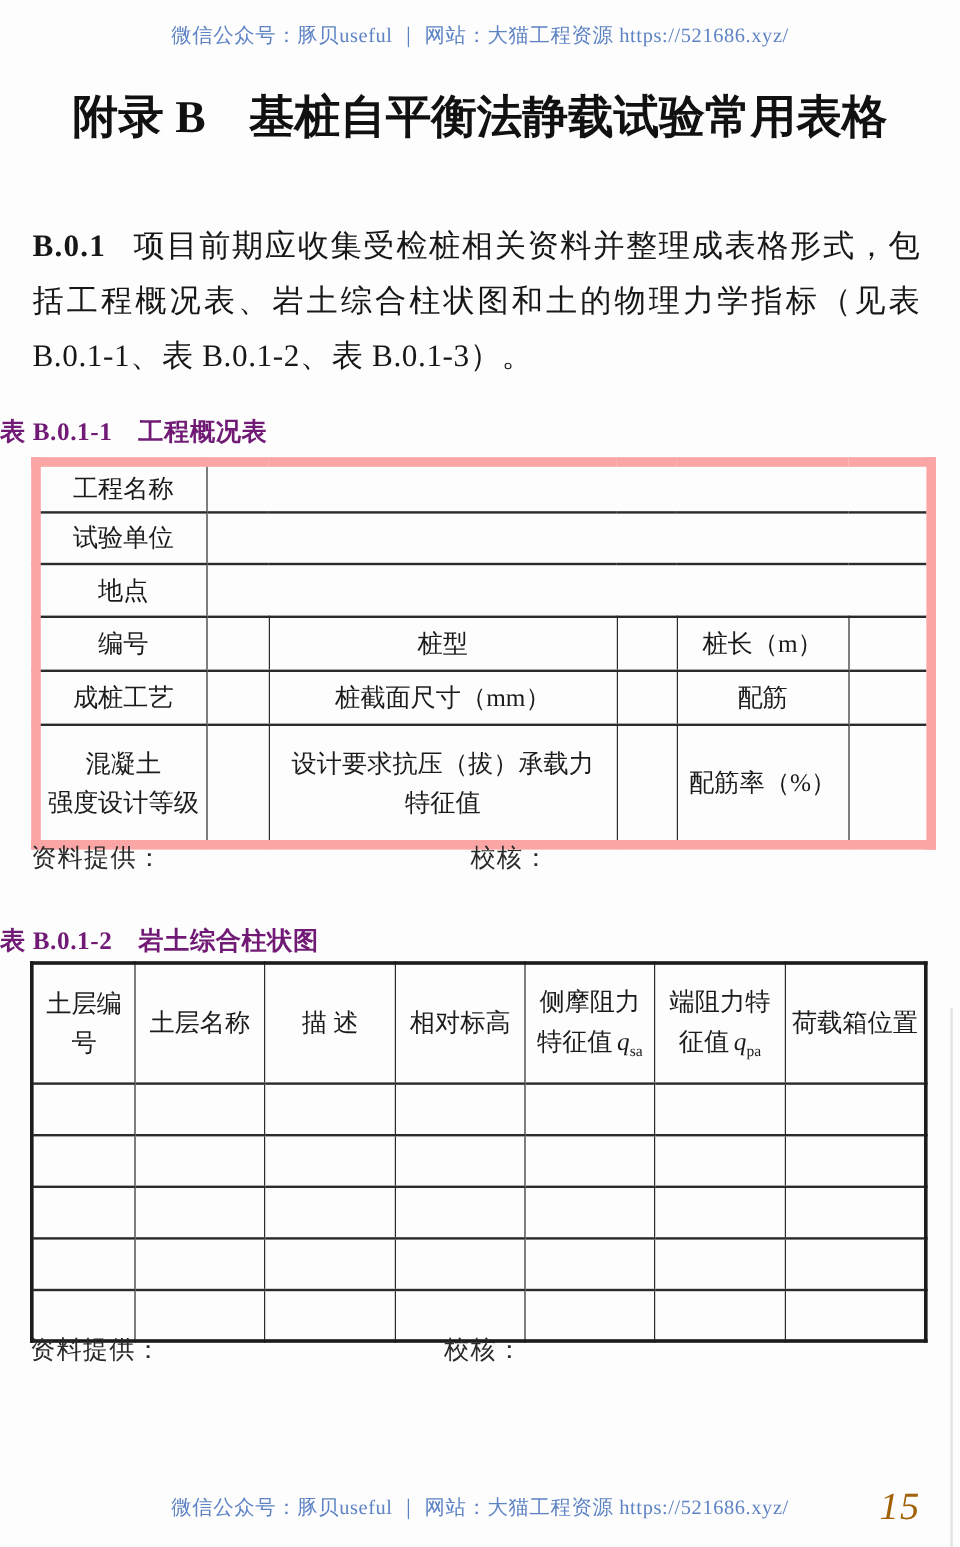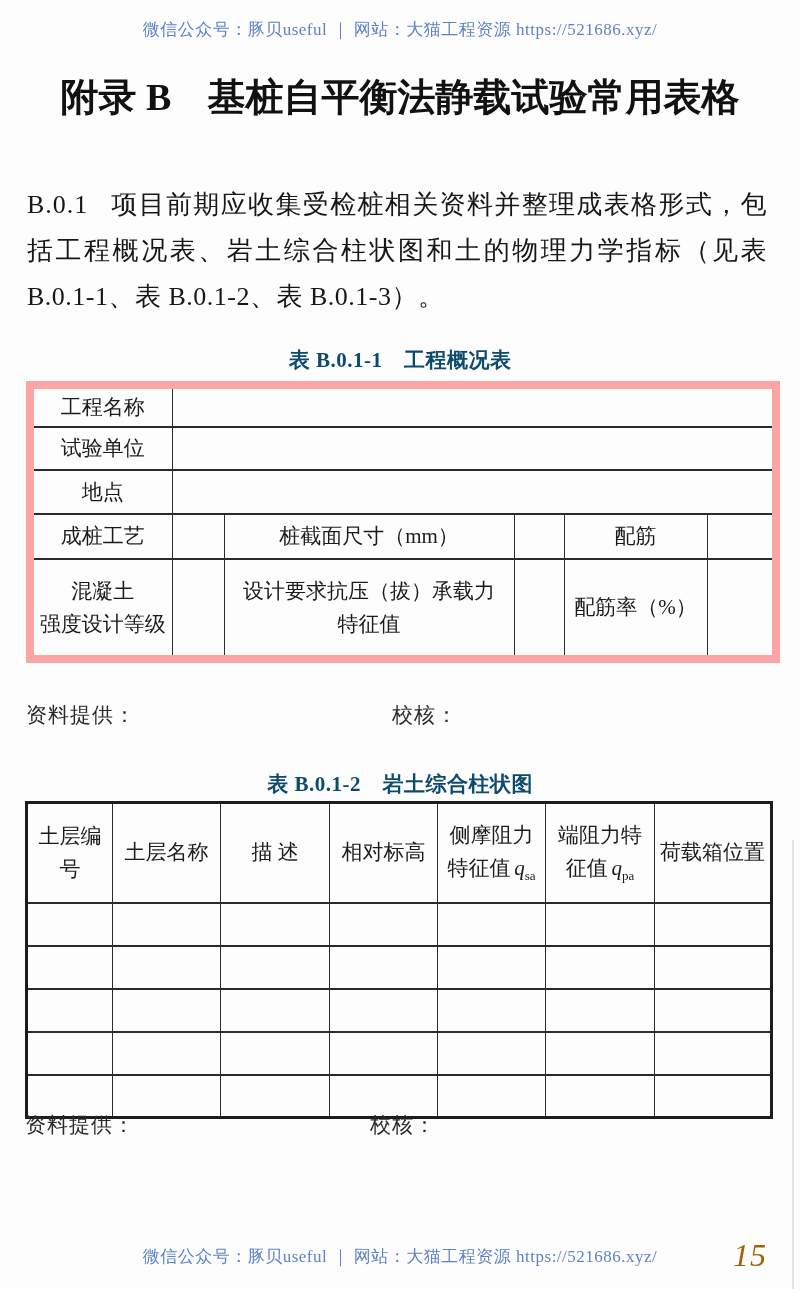--- a/index.html
+++ b/index.html
@@ -25,24 +25,24 @@
     position: absolute; top: 72px; left: 0; width: 100%;
     text-align: center; font-size: 38px; font-weight: 700; color: #111;
     white-space: nowrap;
   }
   .doc-title .title-main { margin-left: 0.95em; text-align: center; }
   .clause {
     position: absolute; top: 182px; left: 27px; width: 740px;
     font-size: 26px; line-height: 46px; letter-spacing: 0.5px;
     text-align: justify; color: #171717;
   }
-  .clause .clause-no { font-weight: 400; margin-right: 0.85em; letter-spacing: 1px; }
+  .clause .clause-no { font-weight: 700; margin-right: 0.85em; letter-spacing: 1px; }
   .tbl-caption {
-    position: absolute; left: 0; width: 100%; text-align: center;
-    font-size: 21px; font-weight: 700; color: #0c4a6e; letter-spacing: 0.5px;
+    position: absolute; left: 0; width: 100%; text-align: left;
+    font-size: 21px; font-weight: 700; color: #701a75; letter-spacing: 0.5px;
   }
   .cap-1 { top: 346px; }
   .cap-2 { top: 770px; }
   table { border-collapse: collapse; table-layout: fixed; position: absolute; }
   #table1 { top: 381px; left: 26px; width: 746px; border: 8px solid #fca5a5; }
   #table2 { top: 801px; left: 25px; width: 745px; border: 3px solid #1c1c1c; }
   #table1 td, #table2 td, #table2 th {
     border: 1.5px solid #2b2b2b;
     border-top-width: 2px; border-bottom-width: 2px;
     text-align: center; vertical-align: middle;
@@ -100,20 +100,28 @@
     <td>工程名称</td>
     <td colspan="5"></td>
   </tr>
   <tr style="height:43px">
     <td>试验单位</td>
     <td colspan="5"></td>
   </tr>
   <tr style="height:44px">
     <td>地点</td>
     <td colspan="5"></td>
+  </tr>
+  <tr style="height:45px">
+    <td>编号</td>
+    <td></td>
+    <td>桩型</td>
+    <td></td>
+    <td>桩长（m）</td>
+    <td></td>
   </tr>
   <tr style="height:45px">
     <td>成桩工艺</td>
     <td></td>
     <td>桩截面尺寸（mm）</td>
     <td></td>
     <td>配筋</td>
     <td></td>
   </tr>
   <tr style="height:100px">

